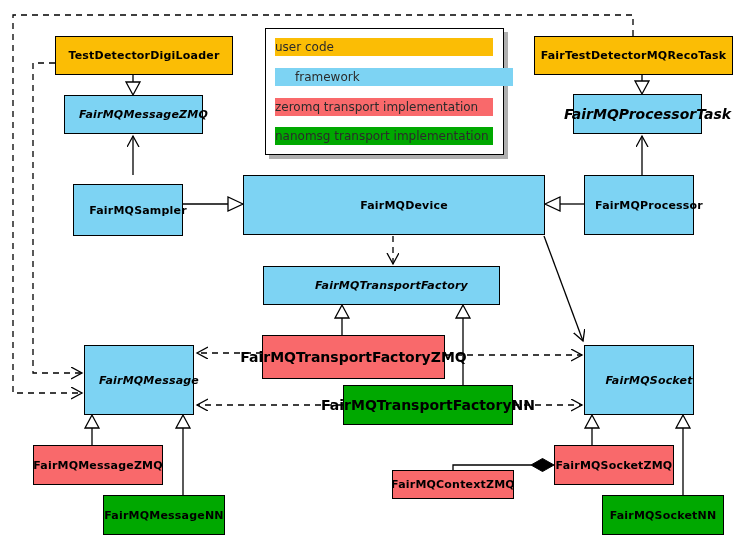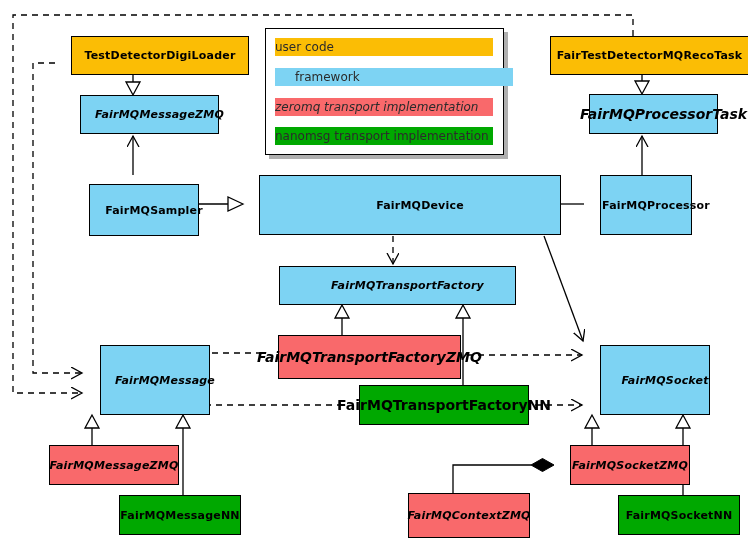--- a/index.html
+++ b/index.html
@@ -6,27 +6,26 @@
   #canvas{
     position:relative;width:748px;height:549px;background:#ffffff;overflow:hidden;
     font-family:"DejaVu Sans","Liberation Sans",sans-serif;
   }
   #edges{position:absolute;left:0;top:0;width:748px;height:549px;}
   .node{
     position:absolute;display:flex;align-items:center;justify-content:center;
     border:1.4px solid #000;box-sizing:border-box;
     font-weight:bold;font-size:11px;color:#000;white-space:nowrap;
     letter-spacing:0.2px;
-    margin-left:16px;
   }
   .abstract{font-style:italic;}
   .tight{font-size:14px;letter-spacing:0;}
   .user{background:#fbbd05;}
   .framework{background:#7dd3f3;padding-left:20px;}
-  .zmq{background:#f9696b;font-style:italic;}
+  .zmq{background:#f9696b;}
   .nn{background:#00a800;}
   .legend{
     position:absolute;left:265px;top:28px;width:239px;height:127px;
     background:#ffffff;border:1.4px solid #000;box-sizing:border-box;
     box-shadow:4px 4px 0 #b0b0b0;
   }
   .legend-bar{
     position:absolute;left:9px;width:218px;height:18px;
     display:flex;align-items:center;justify-content:flex-start;
     font-size:12px;color:#2b2b2b;white-space:nowrap;
@@ -136,21 +135,21 @@
   </div>
 
   <div class="node framework" style="left:73px;top:184px;width:110px;height:52px">
     <span>FairMQSampler</span>
   </div>
 
   <div class="node framework" style="left:243px;top:175px;width:302px;height:60px">
     <span>FairMQDevice</span>
   </div>
 
-  <div class="node framework" style="left:584px;top:175px;width:92px;height:60px">
+  <div class="node framework" style="left:584px;top:175px;width:110px;height:60px">
     <span>FairMQProcessor</span>
   </div>
 
   <div class="node framework abstract" style="left:263px;top:266px;width:237px;height:39px">
     <span>FairMQTransportFactory</span>
   </div>
 
   <div class="node zmq tight" style="left:262px;top:335px;width:183px;height:44px">
     <span>FairMQTransportFactoryZMQ</span>
   </div>
@@ -168,21 +167,21 @@
   </div>
 
   <div class="node zmq" style="left:33px;top:445px;width:130px;height:40px">
     <span>FairMQMessageZMQ</span>
   </div>
 
   <div class="node nn" style="left:103px;top:495px;width:122px;height:40px">
     <span>FairMQMessageNN</span>
   </div>
 
-  <div class="node zmq" style="left:392px;top:493px;width:122px;height:45px">
+  <div class="node zmq" style="left:392px;top:470px;width:122px;height:29px">
     <span>FairMQContextZMQ</span>
   </div>
 
   <div class="node zmq" style="left:554px;top:445px;width:120px;height:40px">
     <span>FairMQSocketZMQ</span>
   </div>
 
   <div class="node nn" style="left:602px;top:495px;width:122px;height:40px">
     <span>FairMQSocketNN</span>
   </div>

